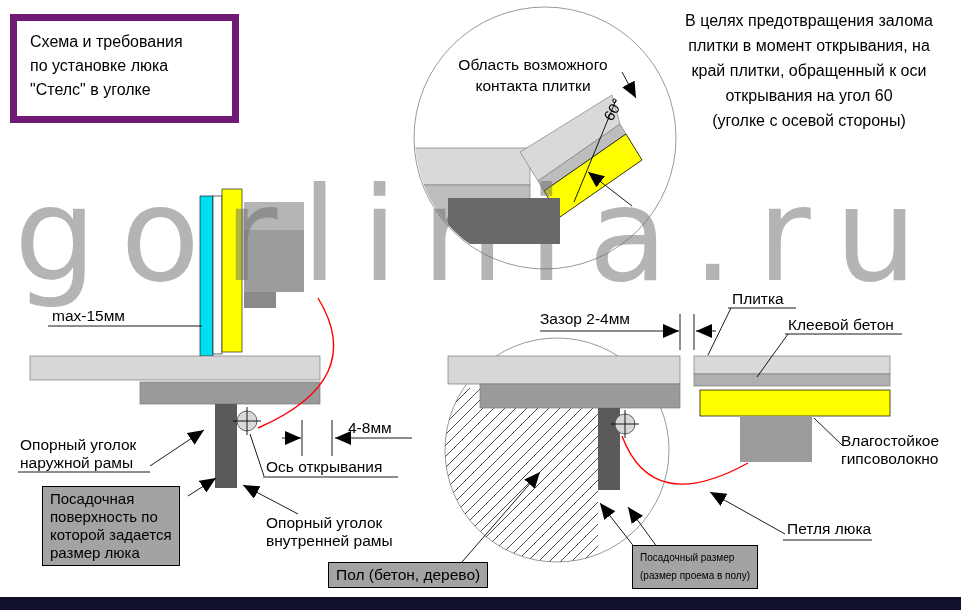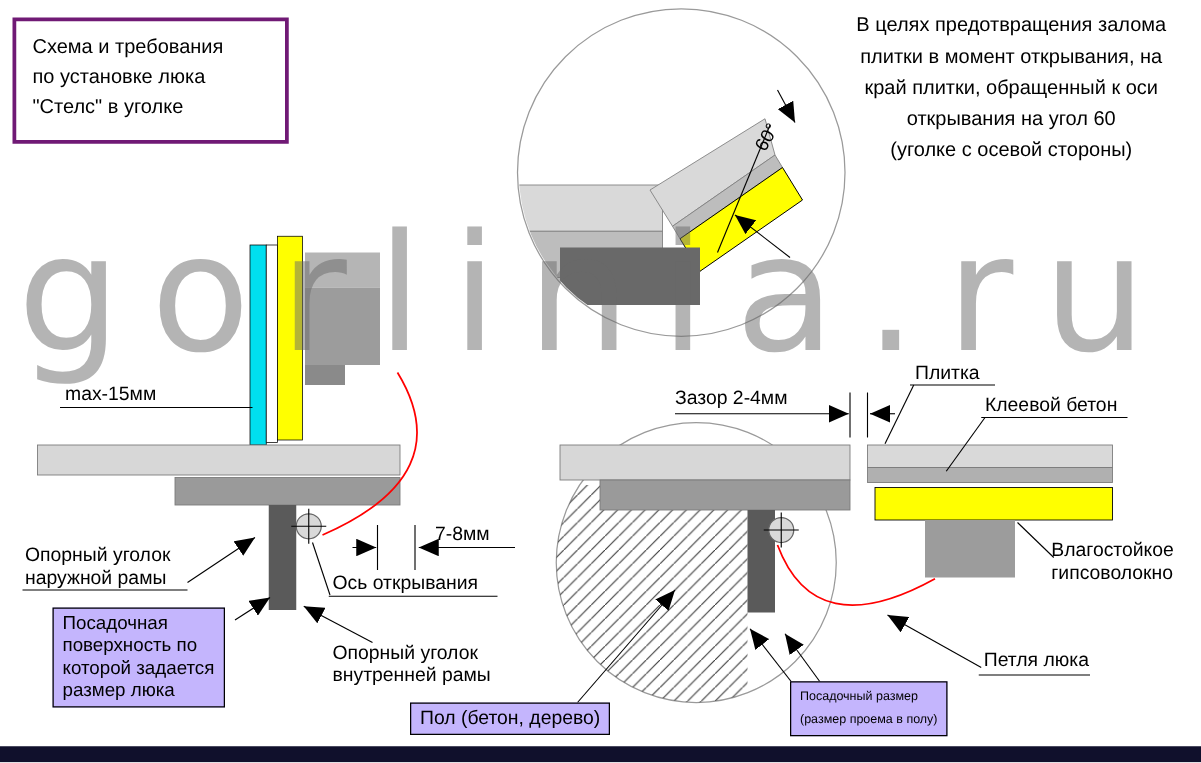--- a/index.html
+++ b/index.html
@@ -4,23 +4,23 @@
 <style>
   html,body{margin:0;padding:0;background:#fff;}
   .canvas{position:relative;width:961px;height:610px;background:#ffffff;overflow:hidden;
           font-family:"Liberation Sans", sans-serif;color:#000;}
   .canvas svg.gfx{position:absolute;left:0;top:0;z-index:1;}
   .gfx line{stroke:#000;stroke-width:0.9;}
   .watermark{position:absolute;left:14px;top:170px;z-index:2;line-height:1;
              font-family:"DejaVu Sans", sans-serif;font-size:130px;letter-spacing:24px;
              color:rgba(105,105,105,0.5);white-space:nowrap;pointer-events:none;}
   .lbl{position:absolute;z-index:3;font-size:15.5px;line-height:18px;white-space:nowrap;}
-  .boxed{border:1px solid #000;background:#c4b5fd;padding:3px 7px;}
+  .boxed{border:1px solid #000;background:#a3a3a3;padding:3px 7px;}
   .title-box{position:absolute;z-index:3;left:10px;top:14px;width:202px;height:86px;
-             border:3px solid #701a75;background:#fff;padding:9px 0 0 13px;
+             border:7px solid #701a75;background:#fff;padding:9px 0 0 13px;
              font-size:16px;line-height:24px;}
   .note{position:absolute;z-index:3;left:660px;top:8px;width:298px;text-align:center;
         font-size:16px;line-height:25px;}
   .detail-label{position:absolute;z-index:3;left:438px;top:54px;width:190px;text-align:center;
         font-size:15.5px;line-height:21px;}
   .footer{position:absolute;z-index:4;left:0;bottom:0;width:961px;height:13px;background:#10102c;}
 </style>
 </head>
 <body>
 
@@ -134,31 +134,35 @@
   </div>
 
   <div class="note">
     <div>В целях предотвращения залома</div>
     <div>плитки в момент открывания, на</div>
     <div>край плитки, обращенный к оси</div>
     <div>открывания на угол 60</div>
     <div>(уголке с осевой стороны)</div>
   </div>
 
+  <div class="detail-label">
+    <div>Область возможного</div>
+    <div>контакта плитки</div>
+  </div>
 
   <div class="lbl" style="left:52px;top:307px;">max-15мм</div>
 
   <div class="lbl" style="left:20px;top:436px;">
     <div>Опорный уголок</div>
     <div>наружной рамы</div>
   </div>
 
   <div class="lbl" style="left:266px;top:458px;">Ось открывания</div>
 
-  <div class="lbl" style="left:348px;top:419px;">7-8мм</div>
+  <div class="lbl" style="left:348px;top:419px;">4-8мм</div>
 
   <div class="lbl boxed" style="left:42px;top:486px;font-size:15px;">
     <div>Посадочная</div>
     <div>поверхность по</div>
     <div>которой задается</div>
     <div>размер люка</div>
   </div>
 
   <div class="lbl" style="left:266px;top:514px;">
     <div>Опорный уголок</div>

